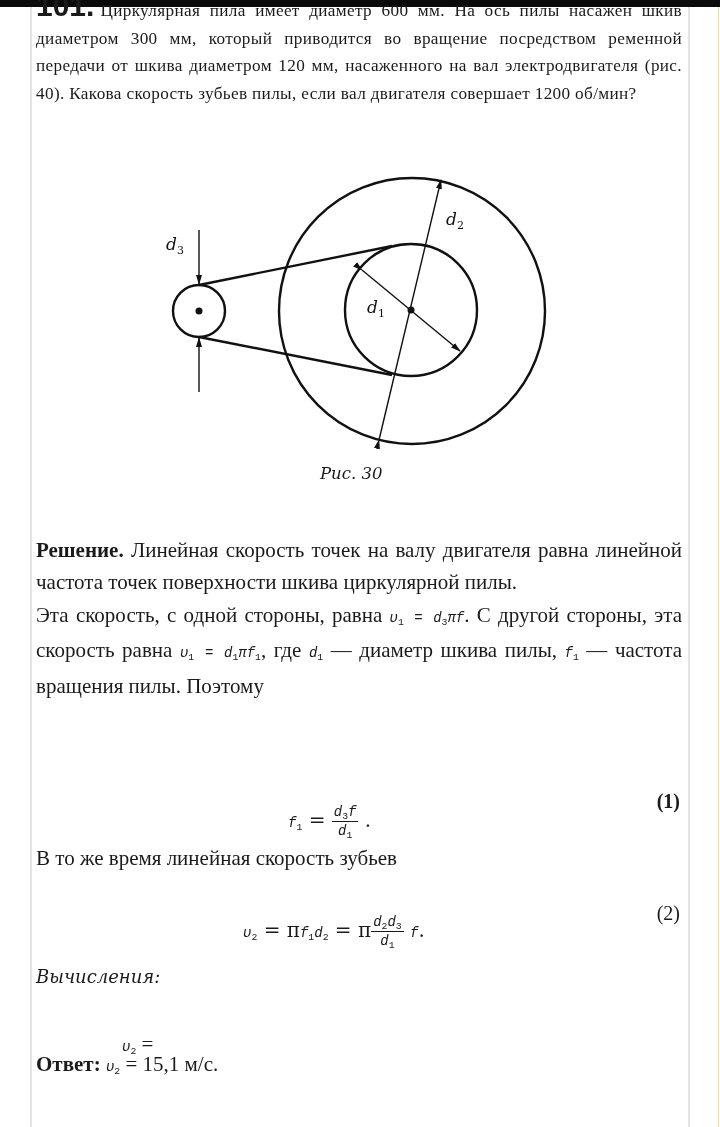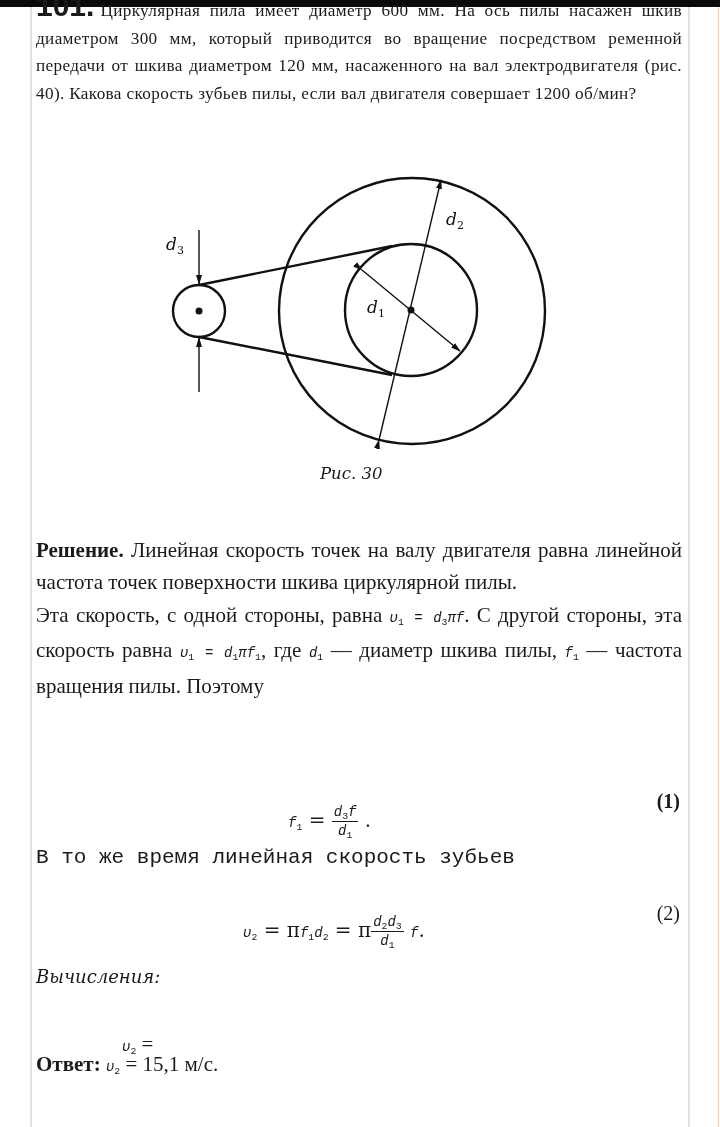--- a/index.html
+++ b/index.html
@@ -33,21 +33,21 @@
   .solution p { margin: 0; }
   .m { font-style: italic; font-family: Liberation Mono, monospace; font-size: 14px; }
   sub { font-size: 0.7em; vertical-align: -0.35em; font-style: normal; line-height: 0; }
 
   .eq { position: absolute; font-family: "DejaVu Serif", serif; font-size: 20px; margin-top: 28px; }
   .eqnum { position: absolute; right: 40px; font-family: "Liberation Serif", serif; font-weight: bold; font-size: 20px; }
   .frac { display: inline-block; vertical-align: middle; text-align: center; }
   .frac .n { display: block; border-bottom: 1.6px solid #1a1a1a; padding: 0 2px 1px 2px; text-align: right; }
   .frac .d { display: block; padding-top: 1px; }
 
-  .text-line { position: absolute; left: 36px; font-family: Liberation Mono, monospace; font-size: 21px; }
+  .text-line { position: absolute; left: 36px; font-family: Liberation Serif, serif; font-size: 21px; }
   .calc-label { position: absolute; left: 36px; top: 966px; font-family: "DejaVu Serif", serif; font-style: italic; font-size: 18px; text-align: right; }
   .answer { position: absolute; left: 36px; top: 1052px; font-family: "Liberation Serif", serif; font-size: 21px; }
 </style>
 </head>
 <body>
 
 <div class="topbar"></div>
 <div class="border-left"></div>
 <div class="border-right"></div>
 <div class="edge-right"></div>

